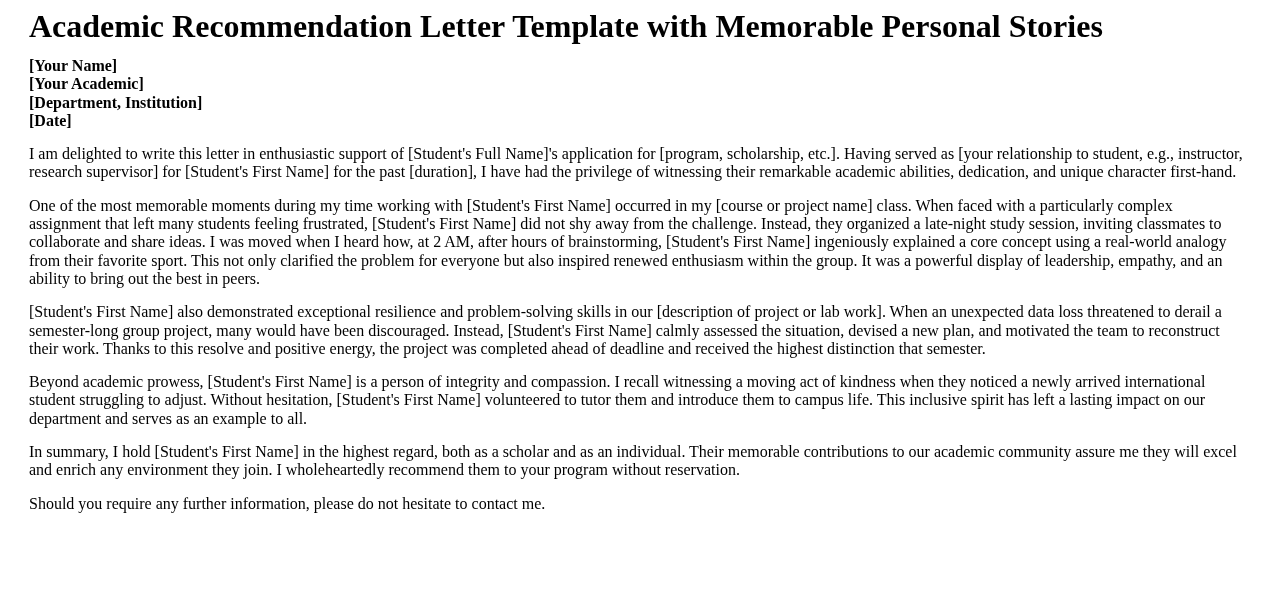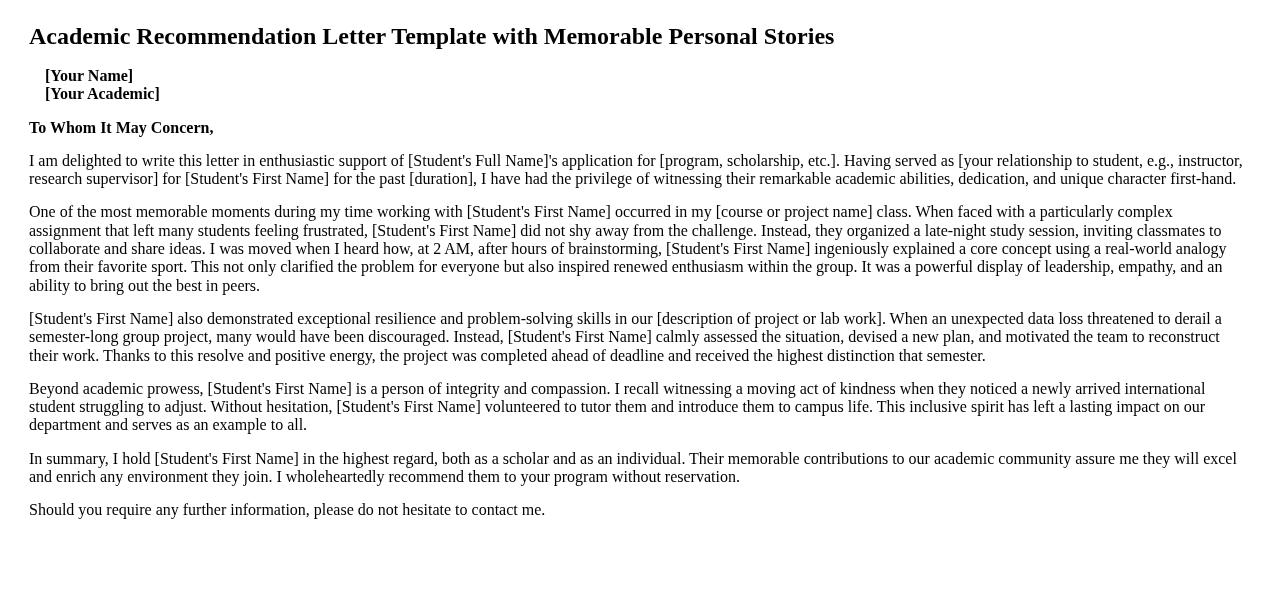--- a/index.html
+++ b/index.html
@@ -9,44 +9,45 @@
     overflow: hidden;
     box-sizing: border-box;
     padding: 0 30px 0 29px;
     background: #ffffff;
     color: #000000;
     font-family: "Liberation Serif", "DejaVu Serif", serif;
     font-size: 16px;
     line-height: 18.3px;
   }
   h1.doc-title {
-    font-size: 24px;
+    font-size: 32px;
     line-height: 28px;
     font-weight: bold;
-    margin: 22px 0 17px 0;
+    margin: 12px 0 17px 0;
     color: #000000;
   }
-  .contact-block { margin: 15px 16px; }
+  .contact-block { margin: 15px 0; }
   .contact-line { font-weight: bold; }
   p { margin: 15px 0; }
   .salutation { font-weight: bold; }
   strong { font-weight: normal; }
 </style>
 </head>
 <body>
 
 <div class="page">
   <h1 class="doc-title">Academic Recommendation Letter Template with Memorable Personal Stories</h1>
 
   <div class="contact-block">
       <div class="contact-line">[Your Name]</div>
       <div class="contact-line">[Your Academic]</div>
+      <div class="contact-line">[Department, Institution]</div>
+      <div class="contact-line">[Date]</div>
     </div>
 
-  <p class="salutation">To Whom It May Concern,</p>
 
   <div>
       <p>I am delighted to write this letter in enthusiastic support of <strong>[Student's Full Name]</strong>'s application for <strong>[program, scholarship, etc.]</strong>. Having served as <strong>[your relationship to student, e.g., instructor, research supervisor]</strong> for <strong>[Student's First Name]</strong> for the past <strong>[duration]</strong>, I have had the privilege of witnessing their remarkable academic abilities, dedication, and unique character first-hand.</p>
       <p>One of the most memorable moments during my time working with <strong>[Student's First Name]</strong> occurred in my <strong>[course or project name]</strong> class. When faced with a particularly complex assignment that left many students feeling frustrated, <strong>[Student's First Name]</strong> did not shy away from the challenge. Instead, they organized a late-night study session, inviting classmates to collaborate and share ideas. I was moved when I heard how, at 2 AM, after hours of brainstorming, <strong>[Student's First Name]</strong> ingeniously explained a core concept using a real-world analogy from their favorite sport. This not only clarified the problem for everyone but also inspired renewed enthusiasm within the group. It was a powerful display of leadership, empathy, and an ability to bring out the best in peers.</p>
       <p><strong>[Student's First Name]</strong> also demonstrated exceptional resilience and problem-solving skills in our <strong>[description of project or lab work]</strong>. When an unexpected data loss threatened to derail a semester-long group project, many would have been discouraged. Instead, <strong>[Student's First Name]</strong> calmly assessed the situation, devised a new plan, and motivated the team to reconstruct their work. Thanks to this resolve and positive energy, the project was completed ahead of deadline and received the highest distinction that semester.</p>
       <p>Beyond academic prowess, <strong>[Student's First Name]</strong> is a person of integrity and compassion. I recall witnessing a moving act of kindness when <strong>they</strong> noticed a newly arrived international student struggling to adjust. Without hesitation, <strong>[Student's First Name]</strong> volunteered to tutor them and introduce them to campus life. This inclusive spirit has left a lasting impact on our department and serves as an example to all.</p>
       <p>In summary, I hold <strong>[Student's First Name]</strong> in the highest regard, both as a scholar and as an individual. Their memorable contributions to our academic community assure me they will excel and enrich any environment they join. I wholeheartedly recommend them to your program without reservation.</p>
       <p>Should you require any further information, please do not hesitate to contact me.</p>
     </div>
 </div>

